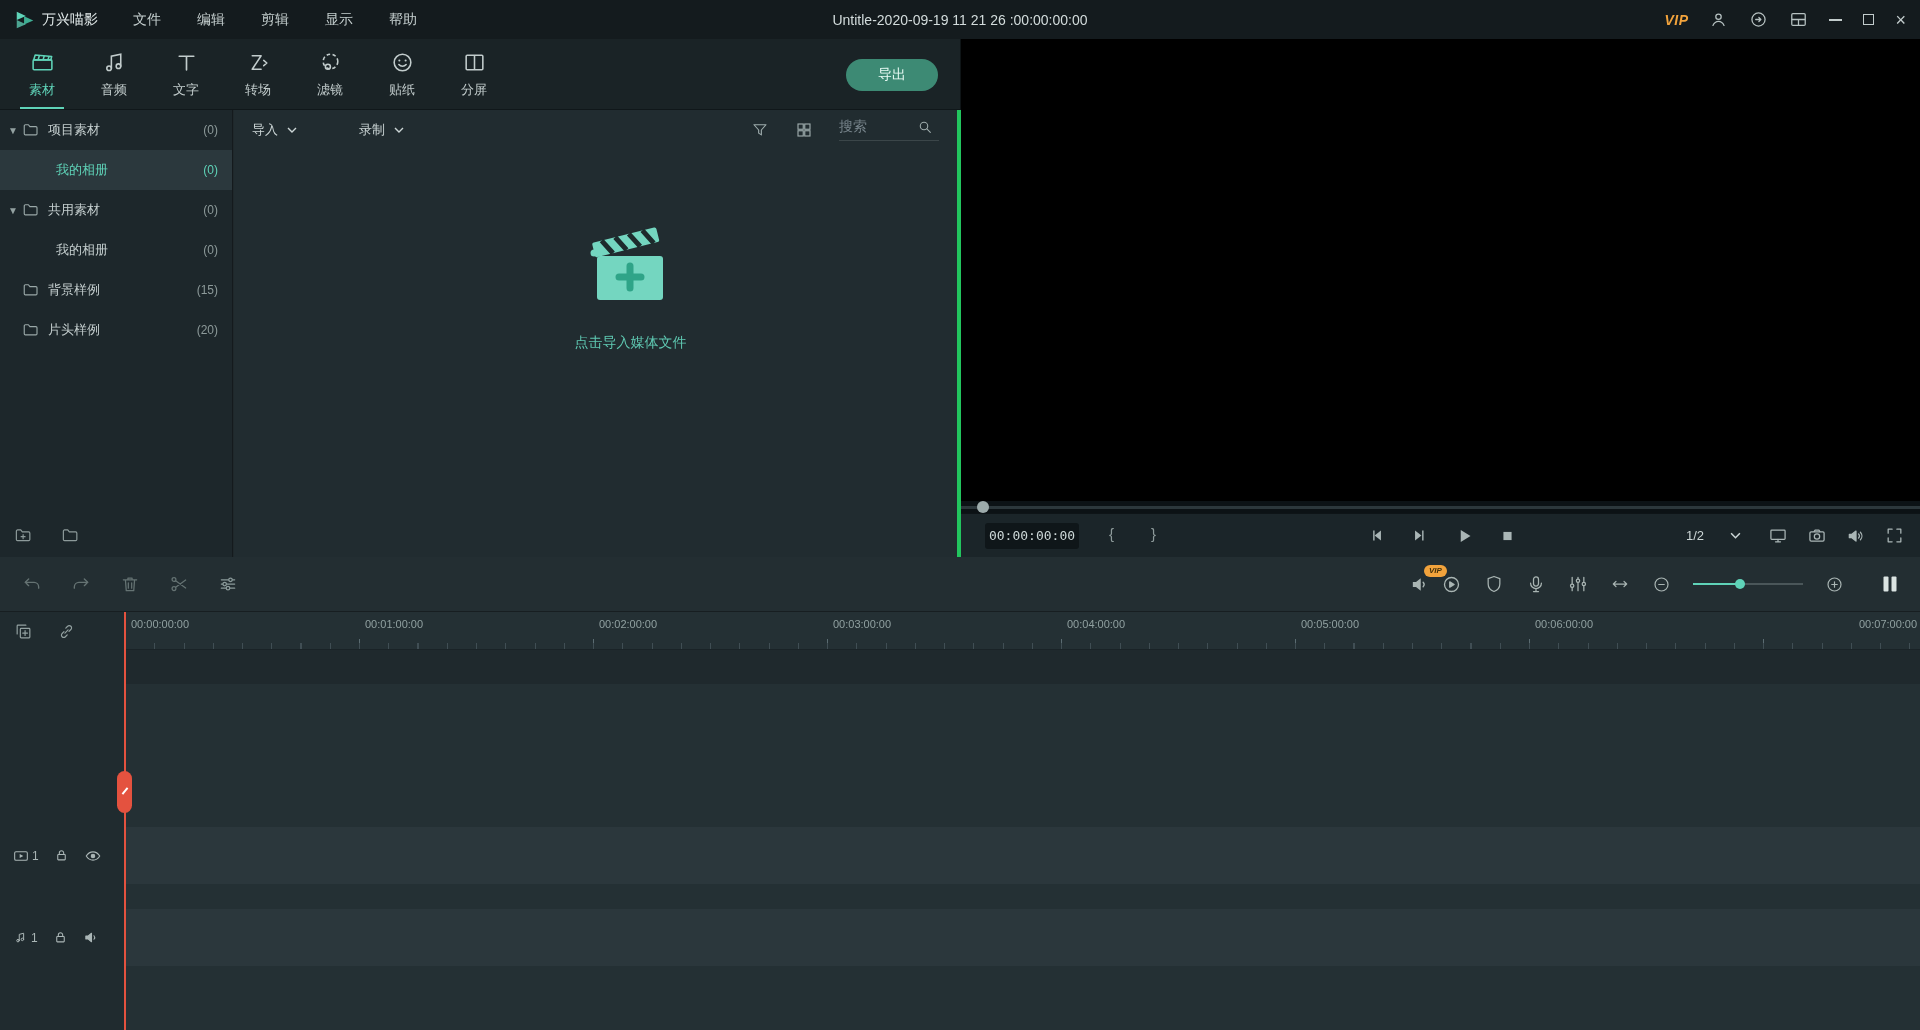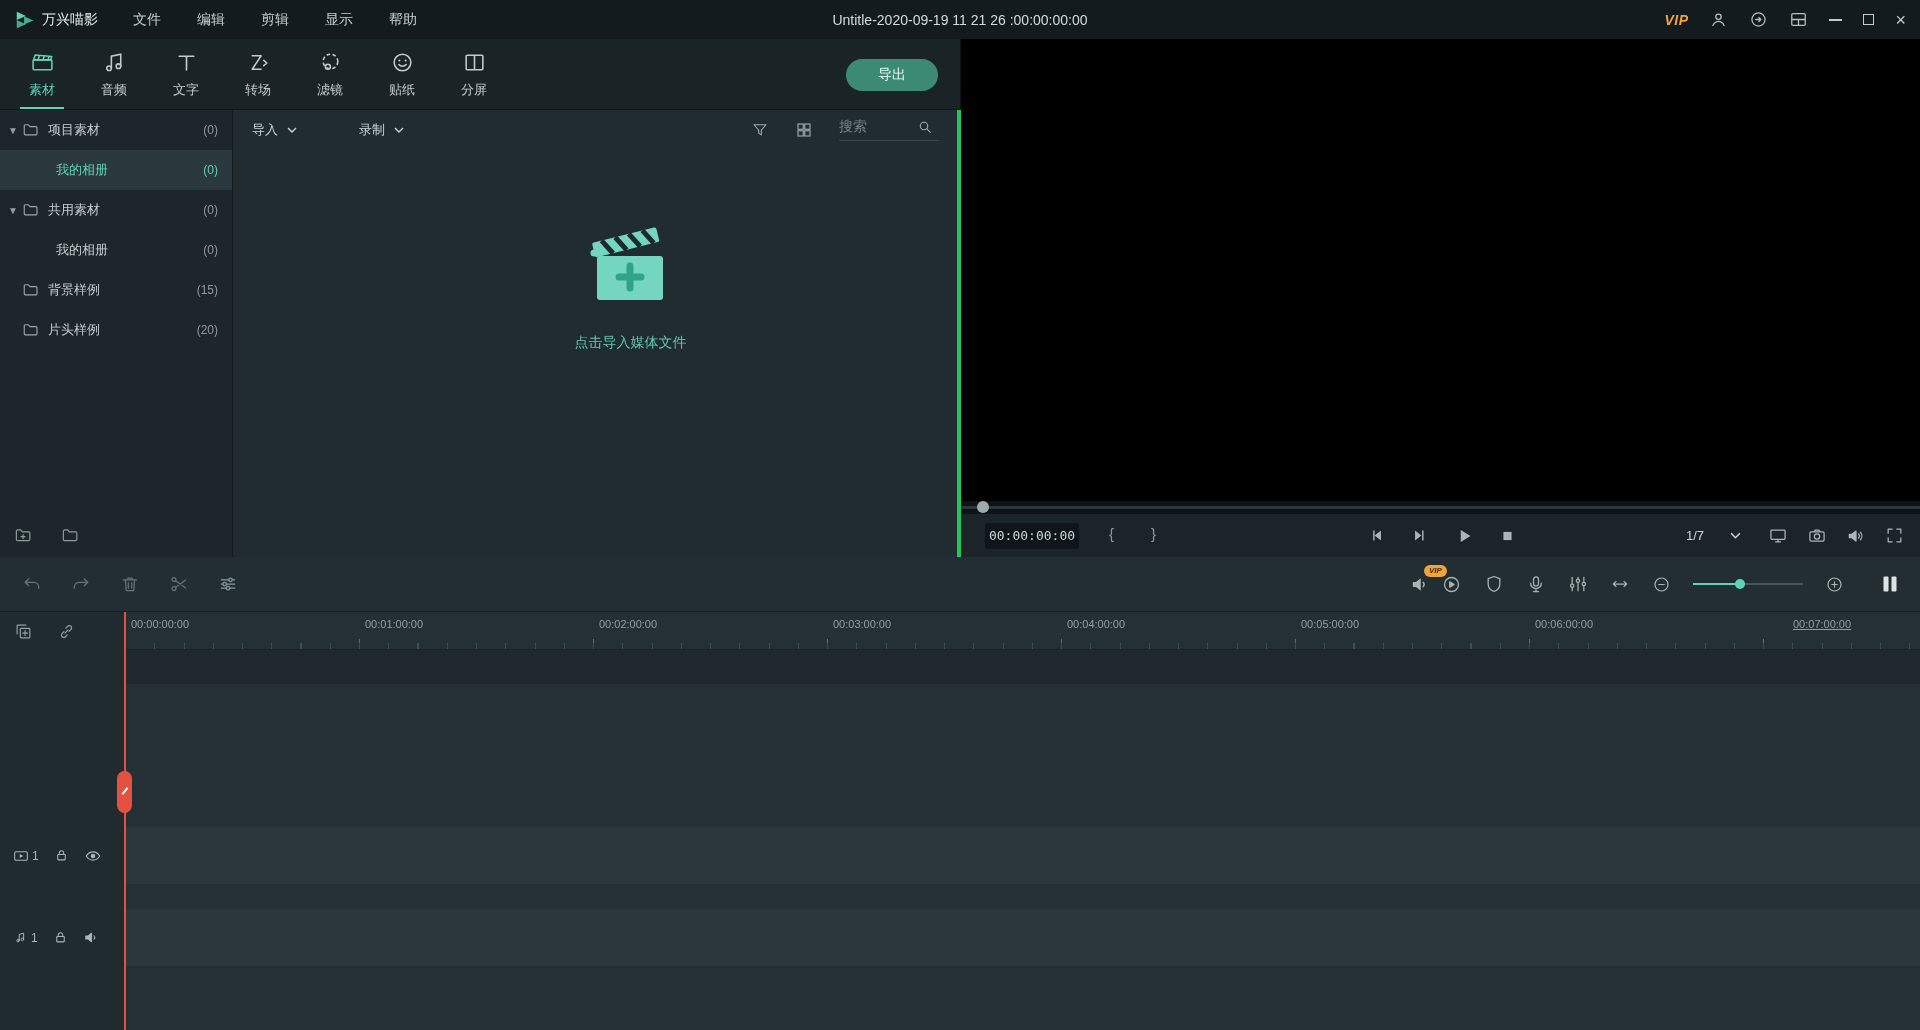--- a/index.html
+++ b/index.html
@@ -119,21 +119,21 @@
   .trackarea{position:absolute;top:0;left:125px;right:0;height:100%;background:#243034;}
   .ruler{position:relative;height:38px;background:#243034;border-bottom:1px solid #1a2327;}
   .ruler-label{position:absolute;top:6px;font-size:11px;color:#90a0a0;white-space:nowrap;}
   .ruler-label:nth-of-type(1){left:6px;}
   .ruler-label:nth-of-type(2){left:240px;}
   .ruler-label:nth-of-type(3){left:474px;}
   .ruler-label:nth-of-type(4){left:708px;}
   .ruler-label:nth-of-type(5){left:942px;}
   .ruler-label:nth-of-type(6){left:1176px;}
   .ruler-label:nth-of-type(7){left:1410px;text-align:center;}
-  .ruler-label:nth-of-type(8){left:1668px;text-decoration:underline;}
+  .ruler-label:nth-of-type(8){left:1734px;}
   .ticks{position:absolute;left:0;right:0;bottom:0;height:10px;
     background-image:
       repeating-linear-gradient(90deg,#404e54 0,#404e54 1px,transparent 1px,transparent 29.25px),
       repeating-linear-gradient(90deg,#5b6c72 0,#5b6c72 1px,transparent 1px,transparent 234px);
     background-size:100% 6px,100% 10px;
     background-position:left bottom,left bottom;
     background-repeat:no-repeat;}
   .band{position:absolute;left:0;right:0;}
   .band.subruler{top:38px;height:34px;background:#1f292d;}
   .band.video{top:215px;height:57px;background:#2b373c;}
@@ -391,21 +391,21 @@
             </svg>
         </span>
         <span data-interactable="true">
           <svg width="14" height="14" viewBox="0 0 24 24" fill="currentColor">
               <rect x="5" y="5" width="14" height="14"></rect>
             </svg>
         </span>
       </div>
       <div class="pv-right" data-interactable="false">
         <span class="ratio-dd" data-interactable="true">
-          <span data-interactable="false">1/7</span>
+          <span data-interactable="false">1/2</span>
           <svg width="11" height="7" viewBox="0 0 10 6" fill="none" stroke="currentColor" stroke-width="1.4" data-interactable="false">
               <path d="M1 1l4 4 4-4"></path>
             </svg>
         </span>
         <span data-interactable="true">
           <svg width="20" height="20" viewBox="0 0 24 24" fill="none" stroke="currentColor" stroke-width="1.5" stroke-linecap="round" stroke-linejoin="round">
               <rect x="3.5" y="5" width="17" height="11" rx="1"></rect>
               <path d="M9 19h6M12 16v3"></path>
             </svg>
         </span>

